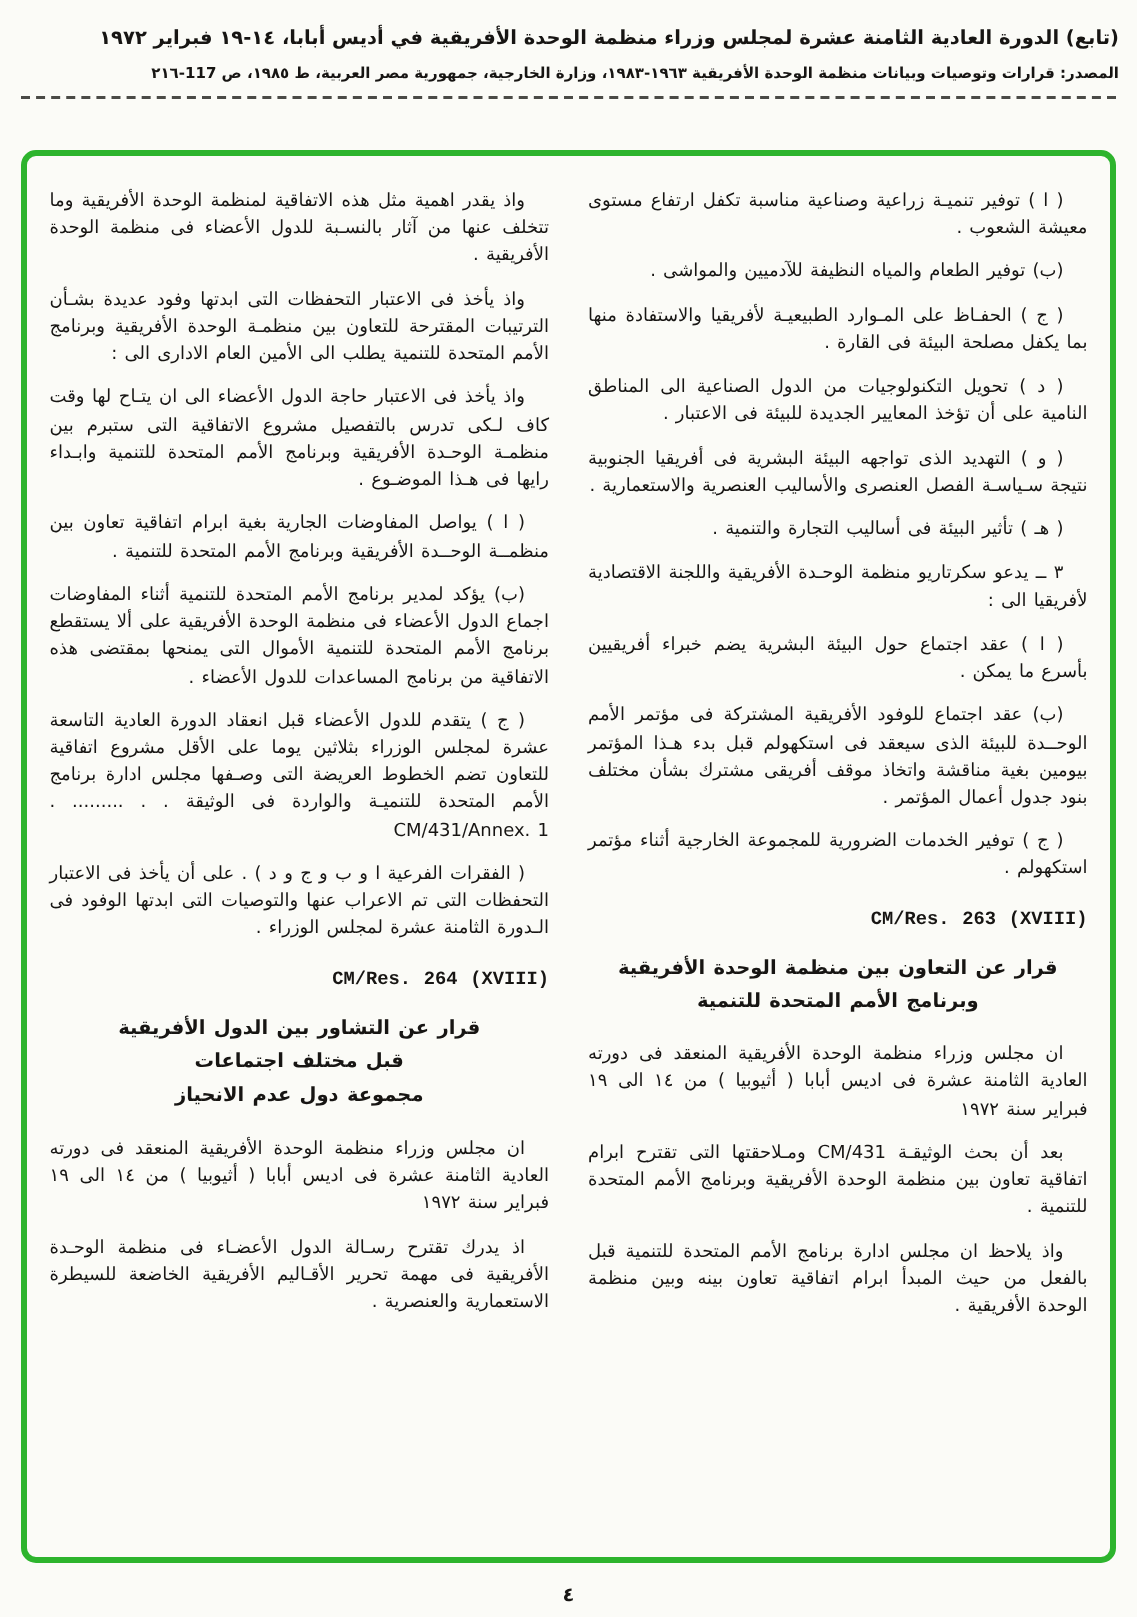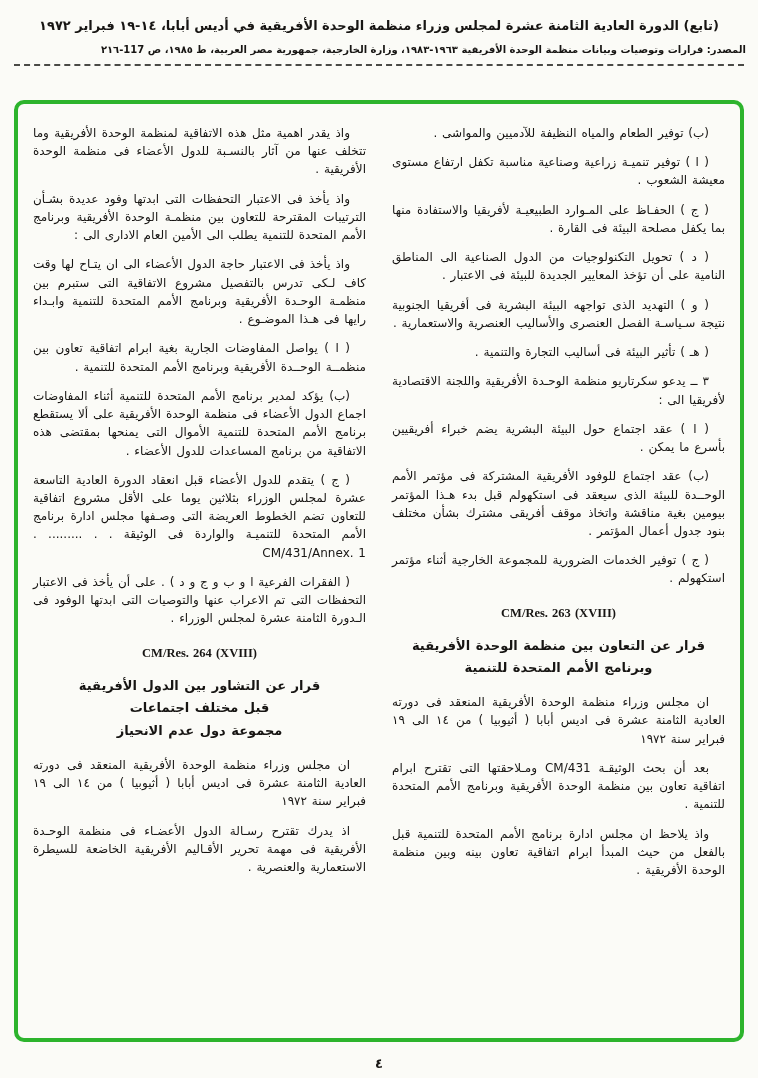--- a/index.html
+++ b/index.html
@@ -8,21 +8,20 @@
     background: #fbfbf7;
     color: #171513;
     font-family: "DejaVu Sans", sans-serif;
     position: relative;
     overflow: hidden;
   }
   .header { direction: rtl; padding: 16px 12px 0 12px; }
   .header-title {
     font-size: 13px;
     font-weight: bold;
-    text-align: center;
     line-height: 1.5;
   }
   .header-source {
     font-size: 10px;
     font-weight: bold;
     text-align: right;
     margin-top: 7px;
     line-height: 1.4;
   }
   .divider {
@@ -53,23 +52,23 @@
     font-size: 12px;
     line-height: 1.52;
     text-align: justify;
     direction: rtl;
     margin-bottom: 11px;
     word-spacing: 1px;
   }
   .para.body { text-indent: 16px; }
   .para.ref {
     direction: ltr;
-    text-align: center;
+    text-align: right;
     text-indent: 0;
-    font-family: Liberation Serif, serif;
+    font-family: Liberation Mono, monospace;
     font-weight: bold;
     font-size: 12.5px;
     margin: 16px 0 12px 0;
   }
   .para.heading {
     font-weight: bold;
     text-align: center;
     text-indent: 0;
     white-space: pre-line;
     font-size: 13px;
@@ -93,22 +92,22 @@
 
   <header class="header">
     <div class="header-title">(تابع) الدورة العادية الثامنة عشرة لمجلس وزراء منظمة الوحدة الأفريقية في أديس أبابا، ١٤-١٩ فبراير ١٩٧٢</div>
     <div class="header-source">المصدر: قرارات وتوصيات وبيانات منظمة الوحدة الأفريقية ١٩٦٣-١٩٨٣، وزارة الخارجية، جمهورية مصر العربية، ط ١٩٨٥، ص 117-٢١٦</div>
     <div class="divider"></div>
   </header>
 
   <main class="frame" style="border-color: rgb(45, 180, 45);">
     <div class="columns">
       <section class="col">
+          <div class="para body">( ا ) توفير تنميـة زراعية وصناعية مناسبة تكفل ارتفاع مستوى معيشة الشعوب .</div>
           <div class="para body">(ب) توفير الطعام والمياه النظيفة للآدميين والمواشى .</div>
-          <div class="para body">( ا ) توفير تنميـة زراعية وصناعية مناسبة تكفل ارتفاع مستوى معيشة الشعوب .</div>
           <div class="para body">( ج ) الحفـاظ على المـوارد الطبيعيـة لأفريقيا والاستفادة منها بما يكفل مصلحة البيئة فى القارة .</div>
           <div class="para body">( د ) تحويل التكنولوجيات من الدول الصناعية الى المناطق النامية على أن تؤخذ المعايير الجديدة للبيئة فى الاعتبار .</div>
           <div class="para body">( و ) التهديد الذى تواجهه البيئة البشرية فى أفريقيا الجنوبية نتيجة سـياسـة الفصل العنصرى والأساليب العنصرية والاستعمارية .</div>
           <div class="para body">( هـ ) تأثير البيئة فى أساليب التجارة والتنمية .</div>
           <div class="para body">٣ ــ يدعو سكرتاريو منظمة الوحـدة الأفريقية واللجنة الاقتصادية لأفريقيا الى :</div>
           <div class="para body">( ا ) عقد اجتماع حول البيئة البشرية يضم خبراء أفريقيين بأسرع ما يمكن .</div>
           <div class="para body">(ب) عقد اجتماع للوفود الأفريقية المشتركة فى مؤتمر الأمم الوحــدة للبيئة الذى سيعقد فى استكهولم قبل بدء هـذا المؤتمر بيومين بغية مناقشة واتخاذ موقف أفريقى مشترك بشأن مختلف بنود جدول أعمال المؤتمر .</div>
           <div class="para body">( ج ) توفير الخدمات الضرورية للمجموعة الخارجية أثناء مؤتمر استكهولم .</div>
           <div class="para ref">CM/Res. 263 (XVIII)</div>
           <div class="para heading">قرار عن التعاون بين منظمة الوحدة الأفريقية

